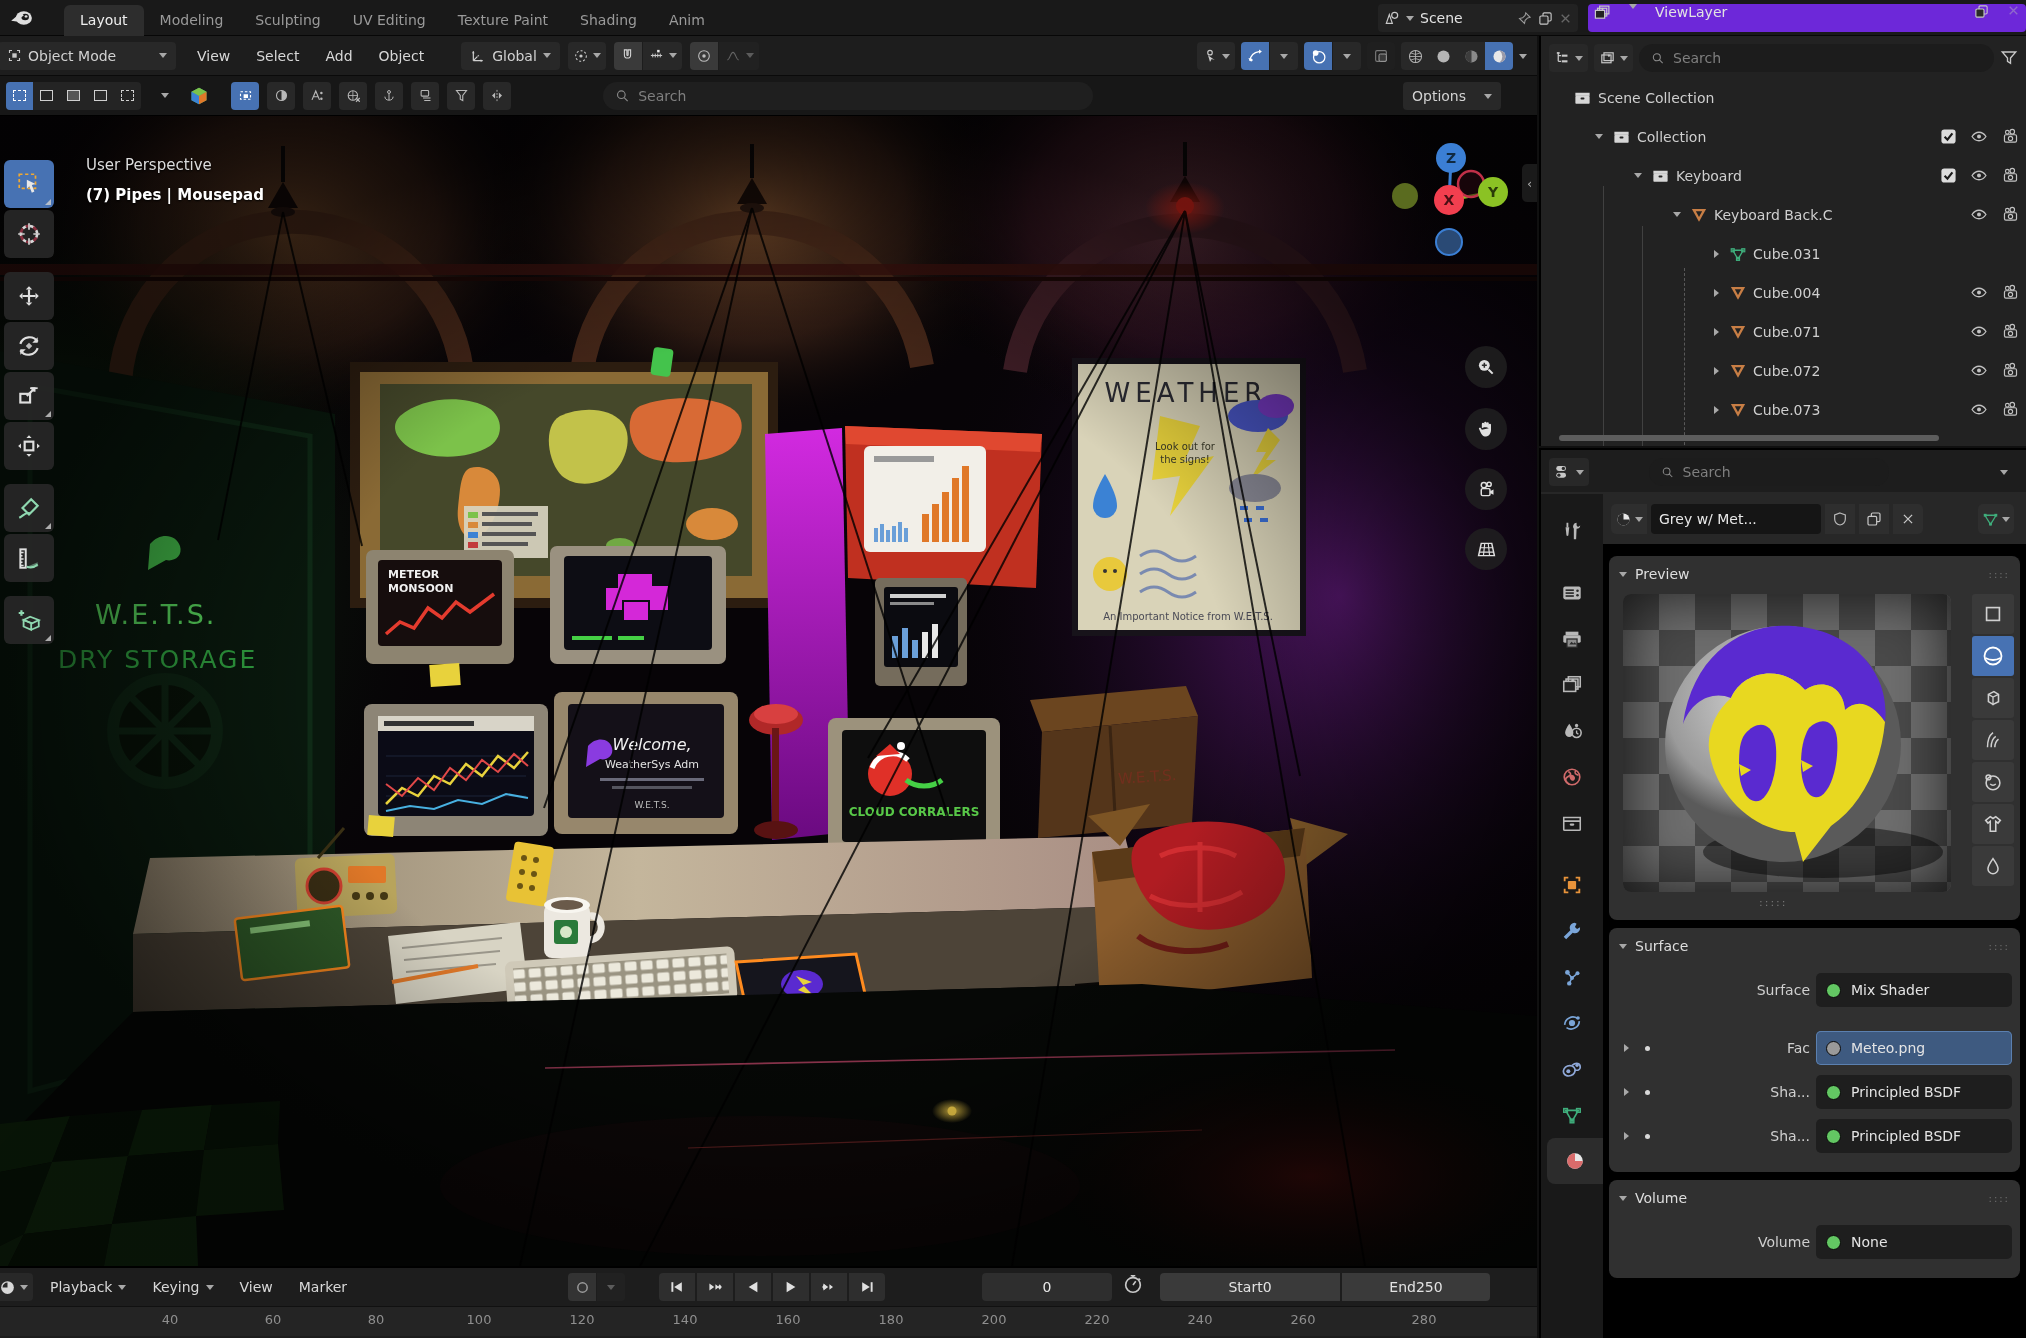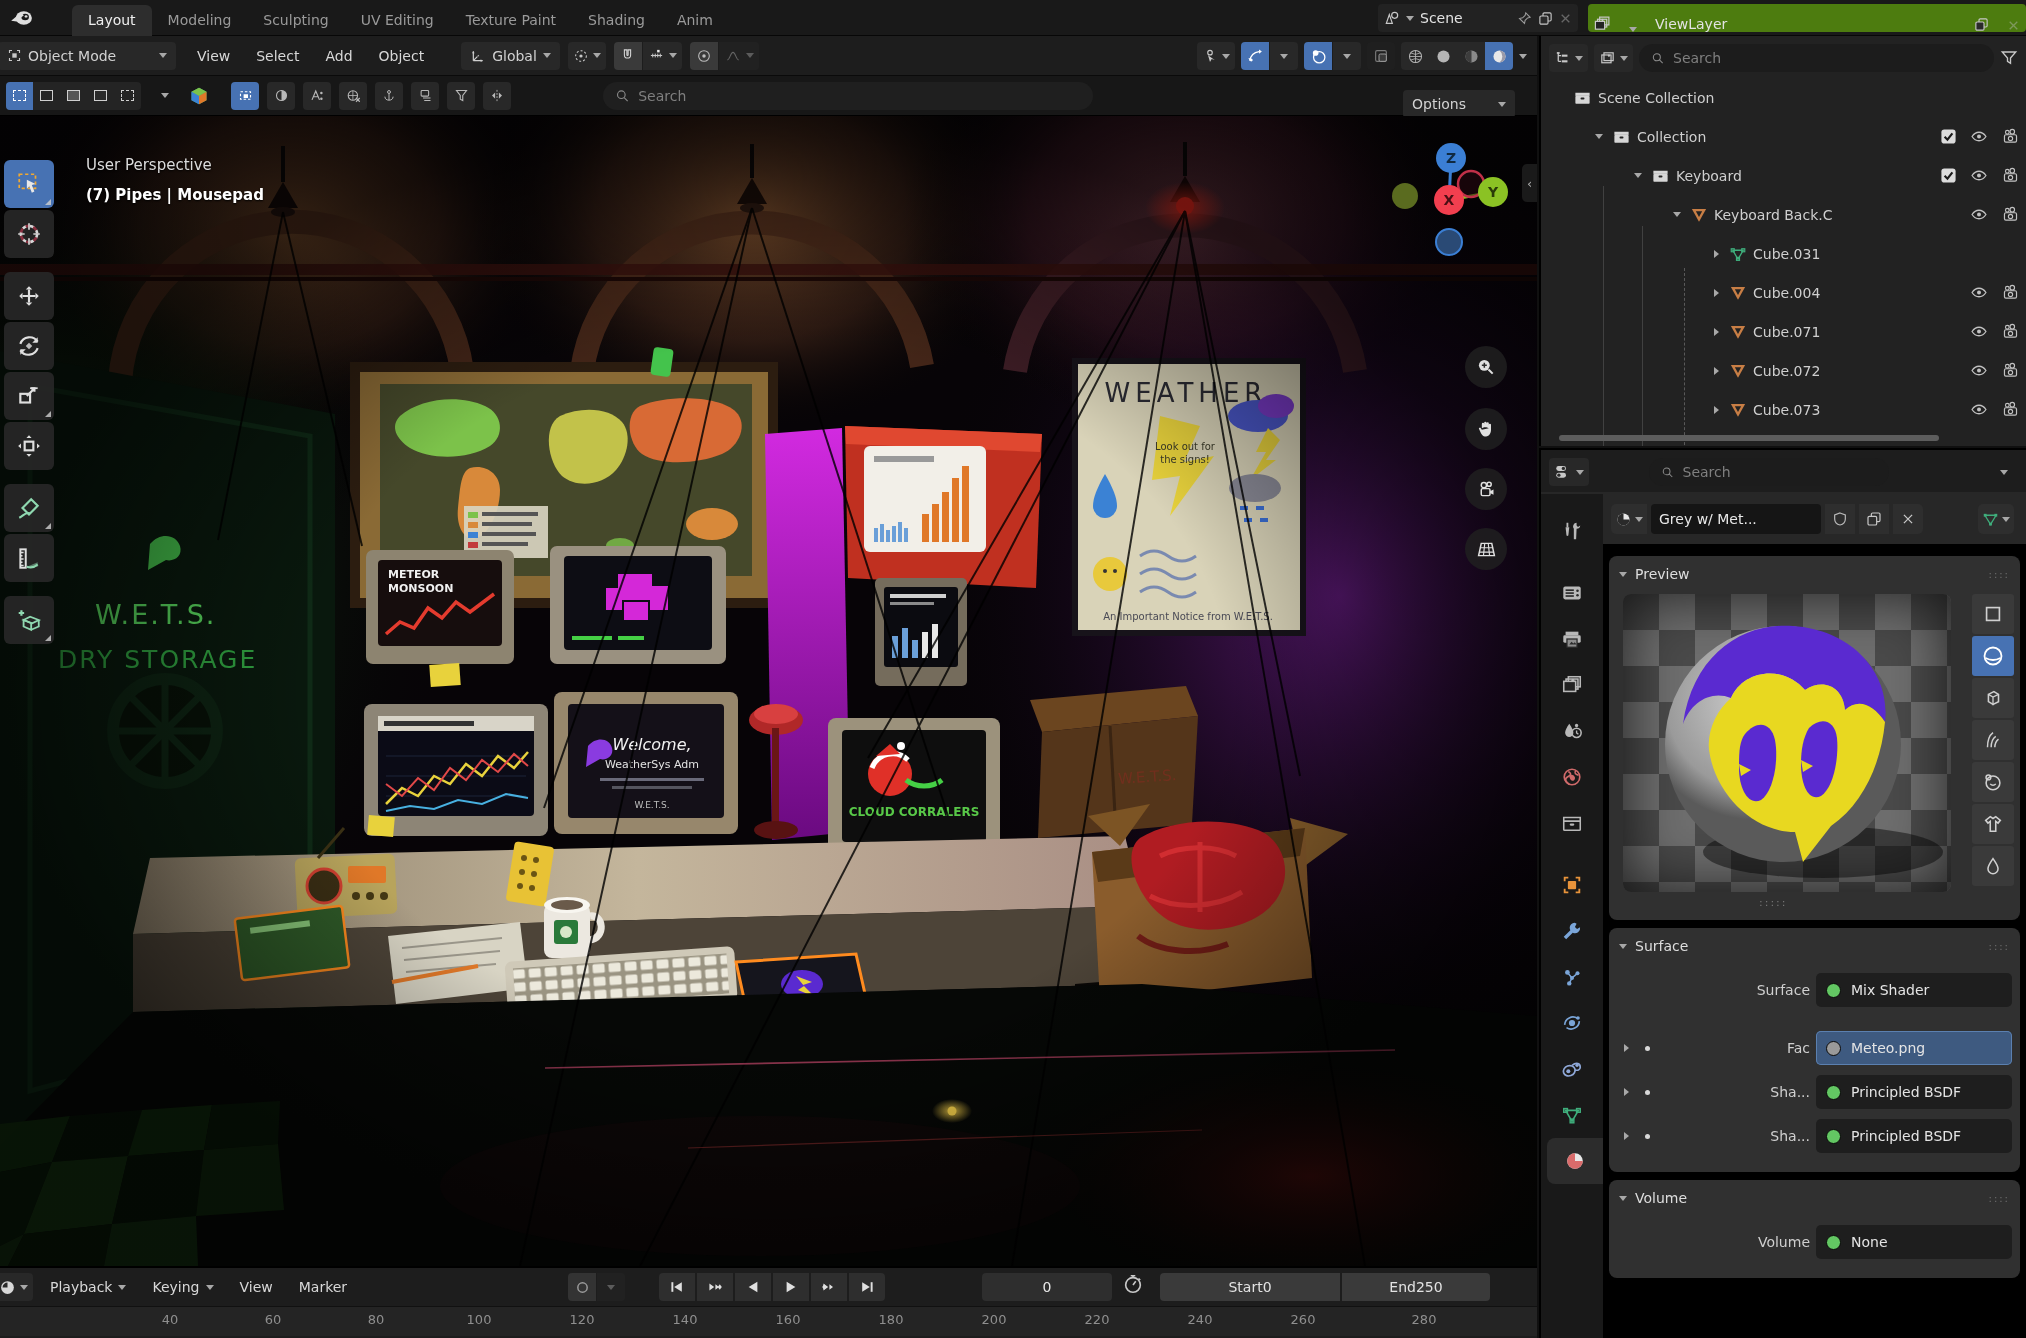--- a/index.html
+++ b/index.html
@@ -10,44 +10,44 @@
   .btn{background:#282828;border-radius:4px;display:flex;align-items:center;gap:6px;padding:0 9px;height:28px;white-space:nowrap}
   .chev{width:0;height:0;border-left:4px solid transparent;border-right:4px solid transparent;border-top:5px solid #a8a8a8;display:inline-block}
   .chev.right{border:none;border-top:4px solid transparent;border-bottom:4px solid transparent;border-left:5px solid #a8a8a8}
   svg.ic{display:block}
   input{font-family:inherit;font-size:14px;color:#ddd;background:transparent;border:none;outline:none;width:100%}
   input::placeholder{color:#7f7f7f}
 
   
   #topbar{position:absolute;left:0;top:0;width:2026px;height:36px;background:#191919;display:flex;align-items:center;border-bottom:1px solid #070707}
   .menu-item{padding:0 13px;height:36px;display:flex;align-items:center;color:#d8d8d8}
-  #workspaces{display:flex;align-items:flex-end;height:36px;margin-left:32px}
+  #workspaces{display:flex;align-items:flex-end;height:36px;margin-left:24px}
   .ws-tab{padding:7px 16px 8px;color:#9a9a9a;border-radius:6px 6px 0 0}
   .ws-tab.active{background:#2d2d2d;color:#efefef}
   #scene-group{position:absolute;left:1378px;top:4px;width:200px;height:28px;background:#222;border-radius:4px;display:flex;align-items:center;padding:0 6px;gap:6px}
-  #viewlayer-group{position:absolute;left:1588px;top:4px;width:438px;height:28px;background:#4d7c0f;border-radius:4px;display:flex;align-items:flex-end;padding:0 6px;gap:18px}
+  #viewlayer-group{position:absolute;left:1588px;top:4px;width:438px;height:28px;background:#6d28d9;border-radius:4px;display:flex;align-items:flex-start;padding:0 6px;gap:18px}
   .sel-label{flex:0 0 auto;color:#e2e2e2}
   .dim{opacity:.45}
 
   
   #vp-header{position:absolute;left:0;top:36px;width:1537px;height:40px;background:#1d1d1d;display:flex;align-items:center;gap:8px;padding:0 6px;border-bottom:1px solid #0a0a0a}
   #vp-right{position:absolute;right:10px;top:0;height:40px;display:flex;align-items:center;gap:6px}
   .tinybtn{height:28px;min-width:28px;border-radius:4px;background:#282828;display:flex;align-items:center;justify-content:center;gap:4px;padding:0 5px}
   .tinybtn.blue{background:#4772b3}
   .shade-group{display:flex;background:#282828;border-radius:4px;overflow:hidden}
   .shade-group .tinybtn{border-radius:0;background:transparent}
   .shade-group .tinybtn.blue{background:#4772b3}
 
   #tool-settings{position:absolute;left:0;top:76px;width:1537px;height:40px;background:#171717;display:flex;align-items:center;gap:6px;padding:0 6px;border-bottom:1px solid #000}
   .mode-group{display:flex;background:#242424;border-radius:4px;overflow:hidden}
   .mode-btn{width:27px;height:28px;display:flex;align-items:center;justify-content:center}
   .mode-btn.blue{background:#4772b3}
   .msq{width:13px;height:11px;border:1px dashed #cfcfcf}
   #ts-search{position:absolute;left:603px;top:6px;width:490px;height:28px;background:#1f1f1f;border-radius:14px;display:flex;align-items:center;gap:8px;padding:0 12px}
-  #ts-options{position:absolute;left:1403px;top:14px;width:112px}
+  #ts-options{position:absolute;left:1403px;top:6px;width:98px}
 
   
   #viewport{position:absolute;left:0;top:116px;width:1537px;height:1150px;background:#050305;overflow:hidden}
   #vp-text{position:absolute;left:86px;top:34px;line-height:30px;pointer-events:none}
   #vp-text .t1{color:#dcdcdc;font-size:15px;text-shadow:0 1px 2px #000}
   #vp-text .t2{color:#fff;font-size:15px;font-weight:bold;text-shadow:0 1px 2px #000}
   #vp-toolbar{position:absolute;left:4px;top:44px;display:flex;flex-direction:column;gap:2px}
   .tool-btn{width:50px;height:48px;border-radius:6px;background:rgba(38,38,38,.94);display:flex;align-items:center;justify-content:center;position:relative}
   .tool-btn.active{background:#4772b3}
   .tool-btn.gap{margin-top:12px}

